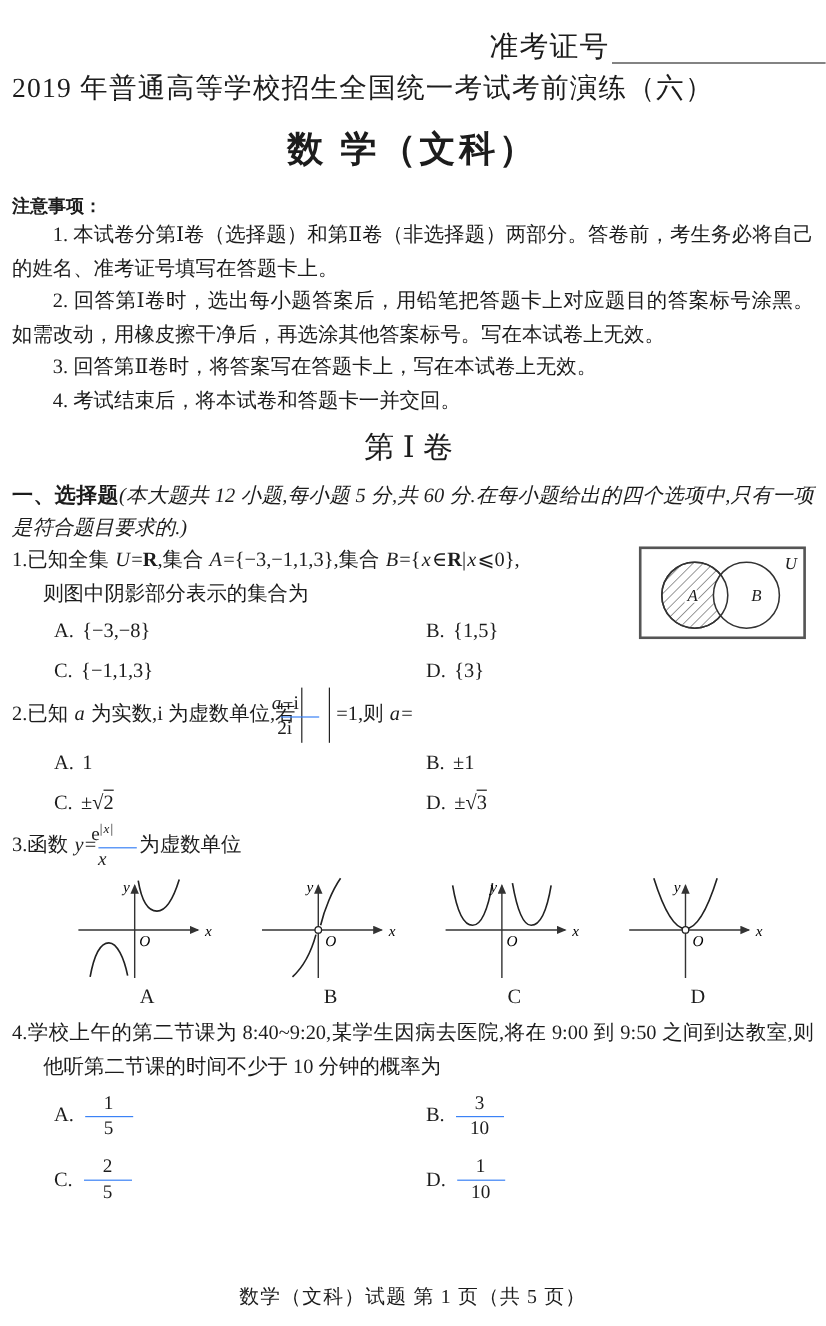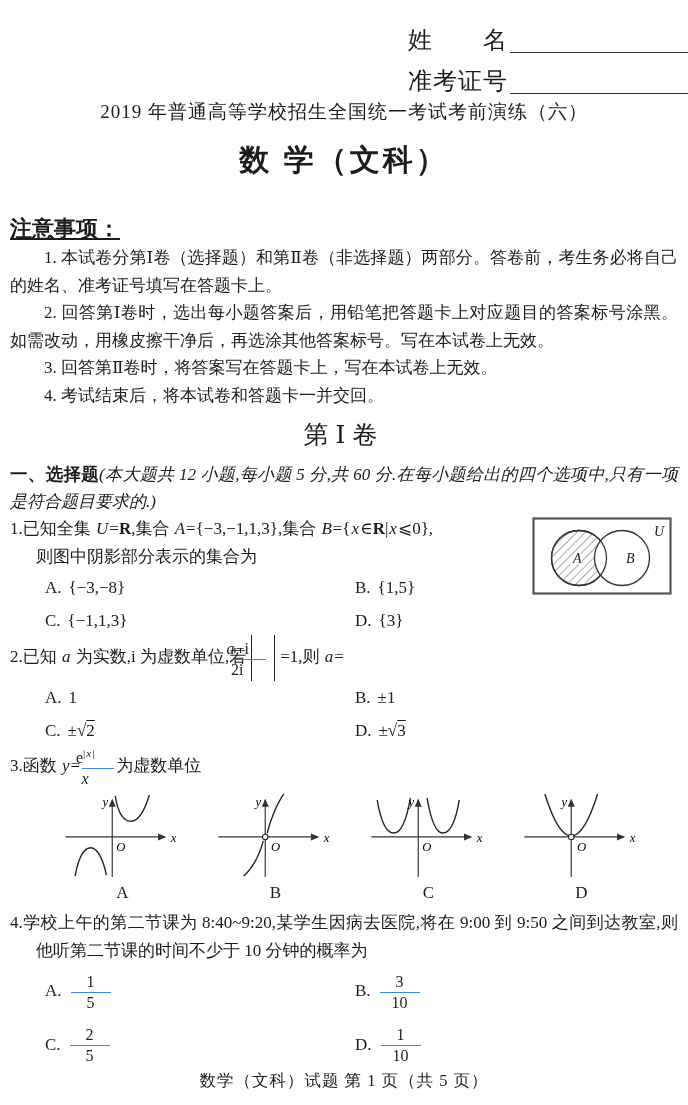--- a/index.html
+++ b/index.html
@@ -13,24 +13,24 @@
   .b{font-weight:bold;}
   .ol{text-decoration:overline;}
 
   
   .hdr-fields{margin-left:398px;width:280px;}
   .hdr-row{display:flex;align-items:flex-end;height:41px;}
   .hdr-label{font-size:24px;letter-spacing:1px;white-space:nowrap;line-height:1.1;}
   .fill-line{flex:1 1 auto;border-bottom:1.5px solid #333;height:30px;margin-left:2px;}
 
   .secret{font-weight:bold;font-size:17px;margin-top:9px;}
-  .exam-title{text-align:center;font-size:19px;margin-top:5px;letter-spacing:1px;}
+  .exam-title{font-size:23px;margin-top:5px;letter-spacing:1px;}
   .subject-title{text-align:center;font-size:30px;font-weight:bold;margin-top:15px;letter-spacing:3px;}
 
-  .notice-title{font-weight:bold;font-size:22px;margin-top:33px;text-decoration:underline;}
+  .notice-title{font-weight:bold;font-size:15px;margin-top:18px;}
   .notes p{margin:0;line-height:27.5px;text-align:justify;text-indent:2em;}
 
   .part1-title{text-align:center;font-size:25px;margin:9px 0 10px 0;letter-spacing:7px;}
 
   .section-head{line-height:27px;text-align:justify;}
   .section-head .tt{font-weight:bold;font-family:"Liberation Sans","DejaVu Sans",sans-serif;font-size:17.5px;}
   .section-head .kai{font-style:italic;}
 
   .q{position:relative;}
   .qline{margin:0;line-height:28px;text-align:justify;padding-left:26px;text-indent:-26px;}
@@ -66,24 +66,20 @@
     </marker>
     <pattern id="hatch" width="6" height="6" patternTransform="rotate(45)" patternUnits="userSpaceOnUse">
       <line x1="0" y1="0" x2="0" y2="6" stroke="#555" stroke-width="1"></line>
     </pattern>
   </defs>
 </svg>
 
 <div class="page">
 
   <div class="hdr-fields">
-    <div class="hdr-row">
-      <span class="hdr-label">姓　　名</span>
-      <span class="fill-line"></span>
-    </div>
     <div class="hdr-row">
       <span class="hdr-label">准考证号</span>
       <span class="fill-line"></span>
     </div>
   </div>
 
   <div class="exam-title">2019 年普通高等学校招生全国统一考试考前演练（六）</div>
   <div class="subject-title sans">数 学（文科）</div>
 
   <div class="notice-title sans">注意事项：</div>

